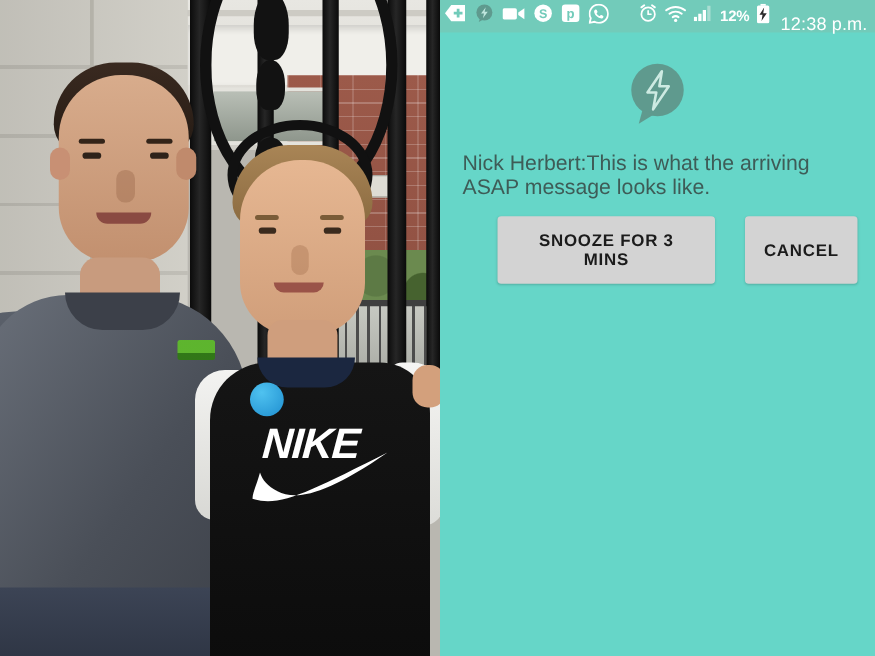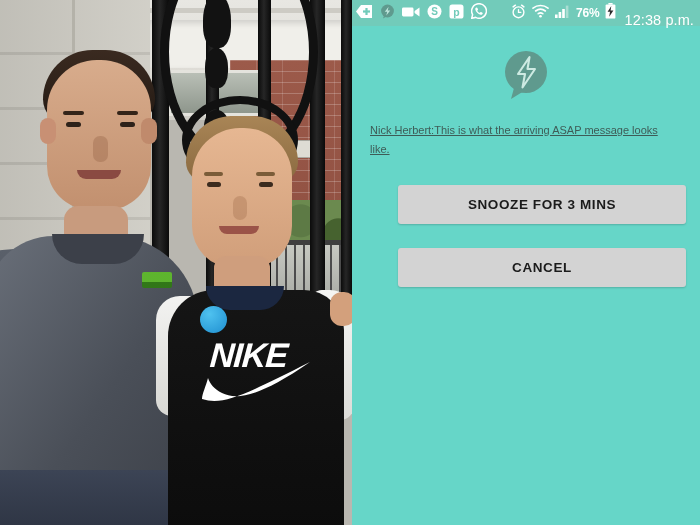--- a/index.html
+++ b/index.html
@@ -302,33 +302,31 @@
   .app-title {
     text-align: center;
     color: #33564f;
     font-size: 28px;
     font-weight: bold;
     letter-spacing: 0.2px;
     margin-top: 14px;
   }
   .msg-text {
     color: #3e5c57;
-    font-size: 11px;
+    font-size: 17px;
     line-height: 19px;
     margin-top: 21px;
     padding-left: 4px;
     max-width: 300px;
-    text-decoration: underline;
   }
   .btn-row {
     display: flex;
     gap: 24px;
-    margin-top: 26px;
+    margin-top: 14px;
     padding-left: 32px;
-    flex-direction: column;
   }
   .dlg-btn {
     background: #d3d3d3;
     border: none;
     border-radius: 3px;
     color: #1b1b1b;
     font-size: 13.5px;
     font-weight: bold;
     letter-spacing: 0.6px;
     padding: 12px 15px;
@@ -468,21 +466,21 @@
           </svg>
         </span>
         <span class="sb-ico">
           <svg width="15" height="13" viewBox="0 0 15 13">
             <rect x="0" y="9.5" width="2.6" height="3.5" fill="#ffffff"></rect>
             <rect x="3.6" y="7" width="2.6" height="6" fill="#ffffff"></rect>
             <rect x="7.2" y="4" width="2.6" height="9" fill="#ffffff"></rect>
             <rect x="10.8" y="0.6" width="2.6" height="12.4" fill="#d8efe8" opacity="0.55"></rect>
           </svg>
         </span>
-        <span class="sb-pct">76%</span>
+        <span class="sb-pct">12%</span>
         <span class="sb-ico">
           <svg width="11" height="16" viewBox="0 0 11 16">
             <rect x="3.4" y="0" width="4.2" height="1.6" fill="#ffffff"></rect>
             <rect x="0.6" y="1.4" width="9.8" height="14.2" rx="1.2" fill="#ffffff"></rect>
             <path d="M6.3 3 L2.6 8.8 H5 L4.2 13.8 L8.4 7.6 H5.6 Z" fill="#2b2b2b"></path>
           </svg>
         </span>
         <span class="sb-time">12:38 p.m.</span>
       </div>
     </div>

